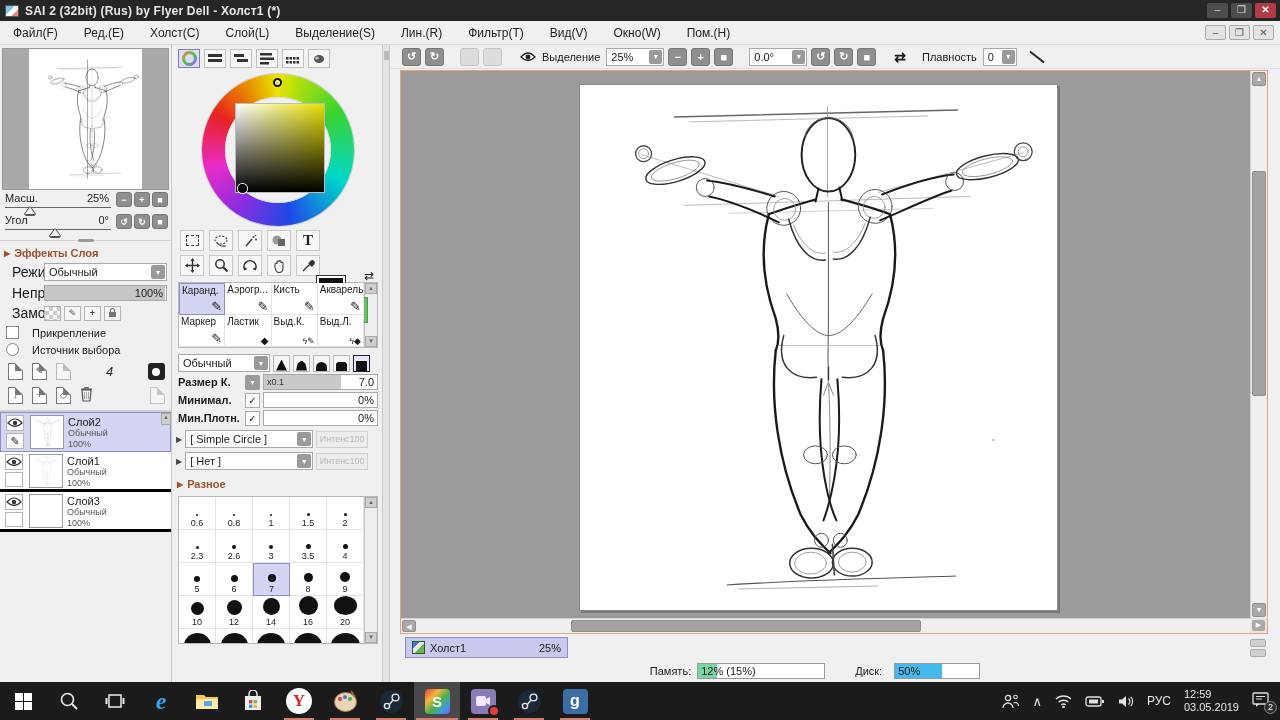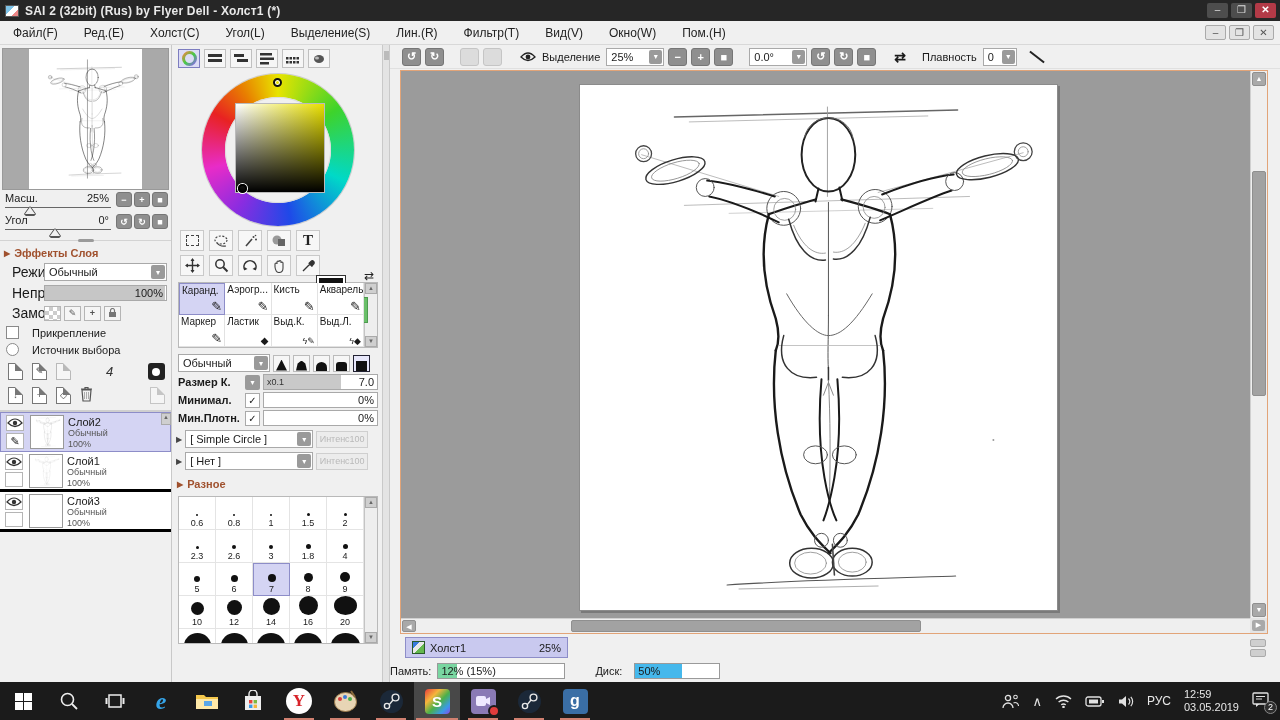--- a/index.html
+++ b/index.html
@@ -152,21 +152,21 @@
   .cv-corner { position:absolute; right:0; bottom:0; width:17px; height:15px; background:#e4e4e4; }
   .cv-corner .sb { position:absolute; right:2px; top:2px; width:13px; height:11px; background:#a9a9a9; border-radius:2px; color:#fff; font-size:7px; text-align:center; line-height:10px; }
 
   .tabrow { position:absolute; left:390px; top:637px; width:890px; height:22px; }
   .ctab { position:absolute; left:15px; top:0; width:163px; height:21px; background:#c9c9ef; border:1px solid #8d8dc8; display:flex; align-items:center; padding:0 6px; gap:5px; font-size:11px; }
   .ctab .cticon { width:13px; height:13px; border:1px solid #2a5a2a; background:linear-gradient(135deg,#3a7adf 0 30%,#e8e8e8 30% 55%,#64b84f 55%); }
   .ctab .tzoom { margin-left:auto; }
   .tab-btns { position:absolute; right:14px; top:2px; display:flex; flex-direction:column; gap:2px; }
   .tab-btns .sb { width:16px; height:8px; background:#cfcfcf; border:1px solid #aaa; border-radius:2px; }
 
-  .statusrow { position:absolute; left:390px; top:660px; width:890px; height:22px; display:flex; align-items:center; justify-content:flex-start; gap:6px; padding-right:40px; font-size:11px; }
+  .statusrow { position:absolute; left:390px; top:660px; width:890px; height:22px; display:flex; align-items:center; justify-content:center; gap:6px; padding-right:40px; font-size:11px; }
   .meter { height:16px; border:1px solid #9a9a9a; background:#fff; position:relative; overflow:hidden; }
   .meter .mfill { position:absolute; left:0; top:0; bottom:0; }
   .meter .mtext { position:absolute; left:3px; top:1px; }
   .meter.mem { width:128px; }
   .meter.mem .mfill { width:15%; background:#79d6a1; }
   .meter.disk { width:86px; margin-left:6px; }
   .meter.disk .mfill { width:56%; background:#45b8ec; }
 
   
   .taskbar { position:absolute; left:0; top:682px; width:1280px; height:38px; background:#1b1b1b; display:flex; align-items:stretch; color:#e8e8e8; }
@@ -277,21 +277,21 @@
     <span class="wbtn">–</span>
     <span class="wbtn">❐</span>
     <span class="wbtn close">✕</span>
   </span>
 </div>
 
 <div class="menubar">
   <span class="menu-item">Файл(F)</span>
   <span class="menu-item">Ред.(E)</span>
   <span class="menu-item">Холст(C)</span>
-  <span class="menu-item">Угол(L)</span>
+  <span class="menu-item">Слой(L)</span>
   <span class="menu-item">Выделение(S)</span>
   <span class="menu-item">Лин.(R)</span>
   <span class="menu-item">Фильтр(T)</span>
   <span class="menu-item">Вид(V)</span>
   <span class="menu-item">Окно(W)</span>
   <span class="menu-item">Пом.(H)</span>
   <span class="wbtns">
     <span class="wbtn">–</span>
     <span class="wbtn">❐</span>
     <span class="wbtn">✕</span>
@@ -705,21 +705,21 @@
       <div class="sg-cell">
           <span class="dot" style="width:4px;height:4px"></span>
           <span>2.6</span>
         </div>
       <div class="sg-cell">
           <span class="dot" style="width:4px;height:4px"></span>
           <span>3</span>
         </div>
       <div class="sg-cell">
           <span class="dot" style="width:5px;height:5px"></span>
-          <span>1.8</span>
+          <span>3.5</span>
         </div>
       <div class="sg-cell">
           <span class="dot" style="width:5px;height:5px"></span>
           <span>4</span>
         </div>
       <div class="sg-cell">
           <span class="dot" style="width:6px;height:6px"></span>
           <span>5</span>
         </div>
       <div class="sg-cell">

